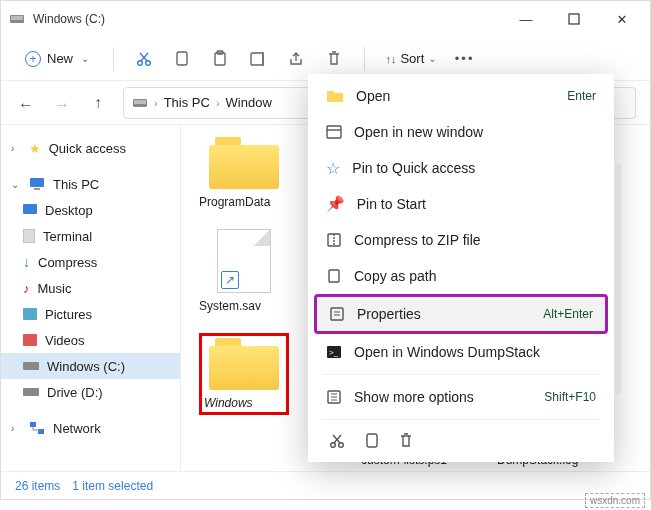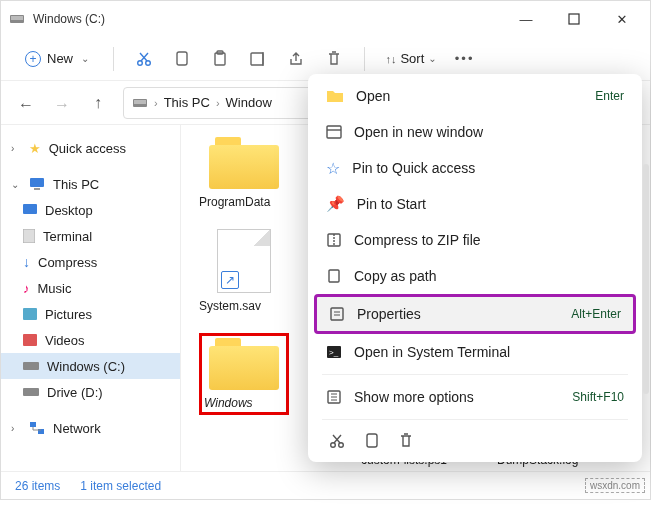--- a/index.html
+++ b/index.html
@@ -42,32 +42,32 @@
 .cell { width: 90px; text-align: left; font-size: 12px; }
 .folder-ic { width: 70px; height: 52px; margin: 0 auto 6px; position: relative; }
 .folder-ic::before { content:""; position:absolute; left:6px; top:0; width:26px; height:10px; background:#ffd65a; border-radius:2px 2px 0 0; }
 .folder-ic::after { content:""; position:absolute; left:0; top:8px; right:0; bottom:0; background:linear-gradient(#ffe476,#f7c948); border-radius:3px; }
 .file-ic { width: 54px; height: 64px; margin: 0 auto 6px; background:#fff; border:1px solid #ccc; position:relative; }
 .file-ic::before { content:""; position:absolute; right:0; top:0; width:16px; height:16px; background:linear-gradient(135deg,#fff 50%,#ddd 50%); }
 .shortcut-badge { position:absolute; left:3px; bottom:3px; width:18px; height:18px; background:#fff; border:1px solid #3a7edb; color:#3a7edb; font-size:12px; display:flex; align-items:center; justify-content:center; border-radius:2px; z-index:1; }
 .selbox { border: 3px solid #e60000; padding: 2px; font-style: italic; }
 
 
-.menu { position: absolute; top: 74px; left: 308px; width: 334px; background: #fff; border-radius: 8px; box-shadow: 0 8px 32px rgba(0,0,0,0.25); padding: 4px 6px 10px; z-index: 100; }
+.menu { position: absolute; top: 74px; left: 308px; width: 306px; background: #fff; border-radius: 0; box-shadow: 0 8px 32px rgba(0,0,0,0.25); padding: 4px 6px 10px; z-index: 100; }
 .menu-item { display: flex; align-items: center; gap: 12px; height: 36px; padding: 0 12px; border-radius: 4px; font-size: 14px; }
 .menu-item .kbd { margin-left: auto; color: #14532d; font-size: 12px; }
 .menu-item.hl { background: #f2f2f2; border: 3px solid #a21caf; height: 40px; }
 .menu-sep { height: 1px; background: #eee; margin: 4px 8px; }
 .menu-icons { display: flex; gap: 18px; padding: 8px 14px 2px; }
 .scrollbar { position: absolute; right: -7px; top: 90px; width: 6px; height: 230px; background: #ddd; border-radius: 3px; }
 
 
-.status { height: 28px; border-top: 1px solid #eee; display: flex; align-items: center; padding: 0 14px; gap: 20px; font-size: 12px; color: #3a7edb; }
-
-.watermark { position: absolute; right: 6px; bottom: 17px; font-size: 10px; color: #888; border: 1px dashed #aaa; padding: 1px 4px; }
+.status { height: 28px; border-top: 1px solid #eee; display: flex; align-items: center; padding: 0 14px; gap: 12px; font-size: 12px; color: #3a7edb; }
+
+.watermark { position: absolute; right: 6px; bottom: 2px; font-size: 10px; color: #888; border: 1px dashed #aaa; padding: 1px 4px; }
 svg { display: block; }
 </style>
 </head>
 <body>
 
 <div class="window">
 
   <div class="titlebar">
     <svg width="16" height="16">
         <rect x="1" y="4" width="14" height="8" rx="1" fill="#888"></rect>
@@ -299,21 +299,21 @@
         <line x1="5" y1="9" x2="11" y2="9" stroke="#555"></line>
       </svg>
     <span>Properties</span>
     <span class="kbd">Alt+Enter</span>
   </div>
   <div class="menu-item">
     <svg width="16" height="14">
         <rect x="1" y="1" width="14" height="12" rx="1" fill="#222"></rect>
         <text x="3" y="10" font-size="8" fill="#fff">&gt;_</text>
       </svg>
-    <span>Open in System Terminal</span>
+    <span>Open in Windows DumpStack</span>
   </div>
   <div class="menu-sep"></div>
   <div class="menu-item">
     <svg width="16" height="16">
         <rect x="2" y="2" width="12" height="12" rx="1" fill="none" stroke="#555" stroke-width="1.4"></rect>
         <line x1="5" y1="5" x2="11" y2="5" stroke="#555"></line>
         <line x1="5" y1="8" x2="11" y2="8" stroke="#555"></line>
         <line x1="5" y1="11" x2="11" y2="11" stroke="#555"></line>
       </svg>
     <span>Show more options</span>

